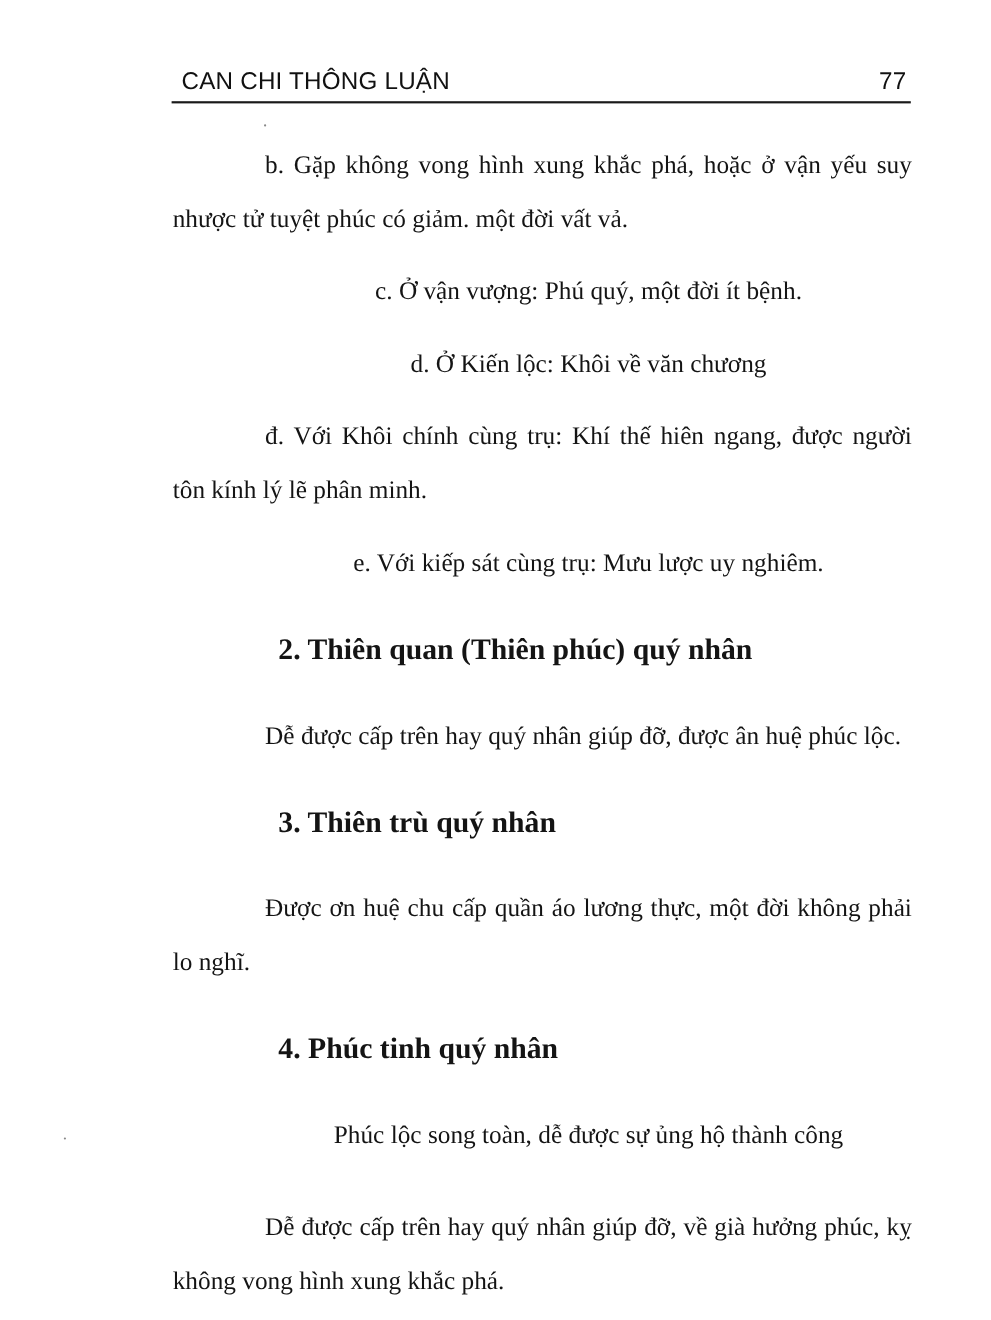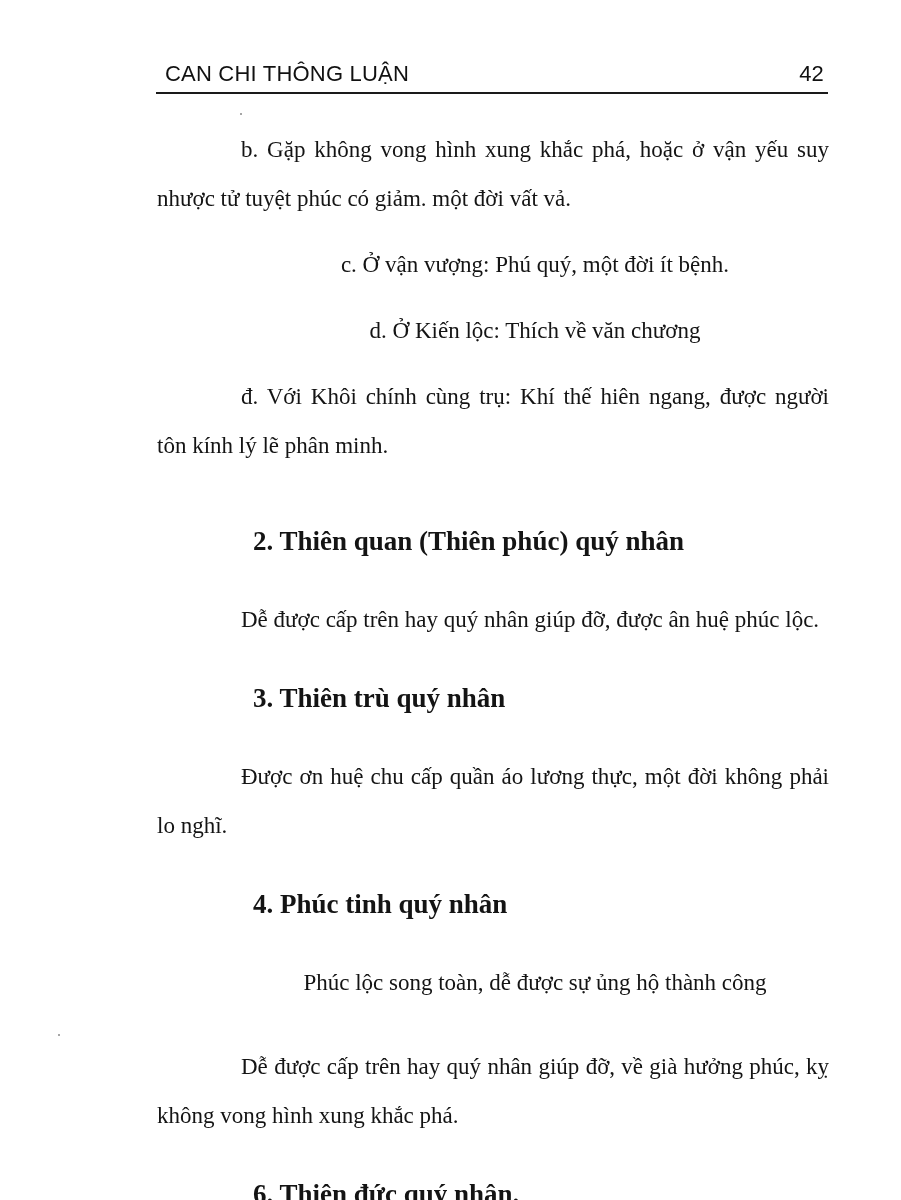--- a/index.html
+++ b/index.html
@@ -72,35 +72,36 @@
       border-radius: 1px;
     }
   </style>
 </head>
 <body>
 
 <div class="page">
 
   <div class="running-header">
     <span class="title">CAN CHI THÔNG LUẬN</span>
-    <span class="page-num">42</span>
+    <span class="page-num">77</span>
   </div>
 
   <span class="speck" style="left:240px; top:113px;"></span>
   <span class="speck" style="left:58px; top:1034px;"></span>
 
   <div class="body-text">
     <p class="para">b. Gặp không vong hình xung khắc phá, hoặc ở vận yếu suy nhược tử tuyệt phúc có giảm. một đời vất vả.</p>
     <div class="gap-s"></div>
     <p class="para single">c. Ở vận vượng: Phú quý, một đời ít bệnh.</p>
     <div class="gap-s"></div>
-    <p class="para single">d. Ở Kiến lộc: Thích về văn chương</p>
+    <p class="para single">d. Ở Kiến lộc: Khôi về văn chương</p>
     <div class="gap-s"></div>
     <p class="para">đ. Với Khôi chính cùng trụ: Khí thế hiên ngang, được người tôn kính lý lẽ phân minh.</p>
     <div class="gap-s"></div>
+    <p class="para single">e. Với kiếp sát cùng trụ: Mưu lược uy nghiêm.</p>
     <div class="gap-m"></div>
 
     <h3 class="heading">2. Thiên quan (Thiên phúc) quý nhân</h3>
     <div class="gap-s"></div>
     <p class="para">Dễ được cấp trên hay quý nhân giúp đỡ, được ân huệ phúc lộc.</p>
     <div class="gap-m"></div>
 
     <h3 class="heading">3. Thiên trù quý nhân</h3>
     <div class="gap-s"></div>
     <p class="para">Được ơn huệ chu cấp quần áo lương thực, một đời không phải lo nghĩ.</p>

